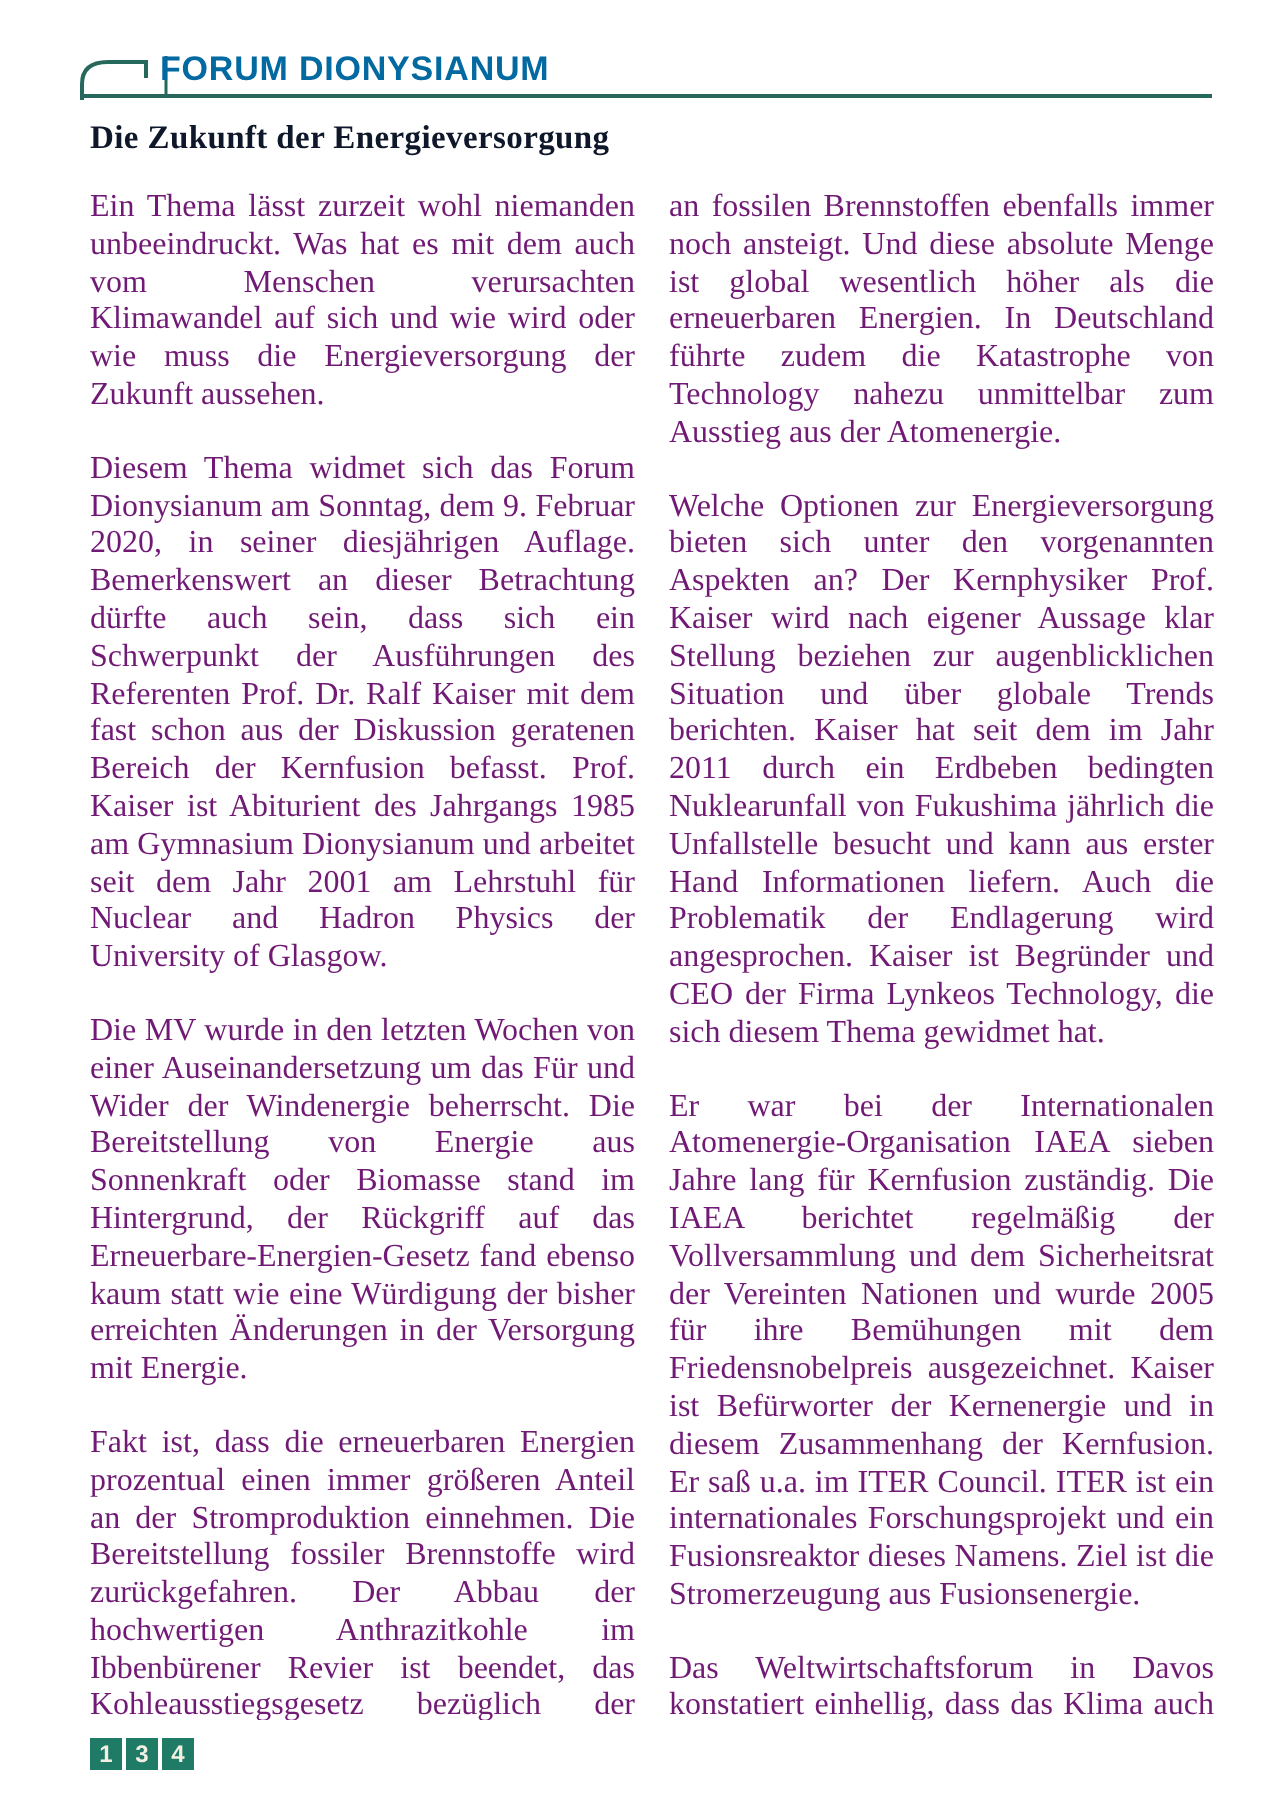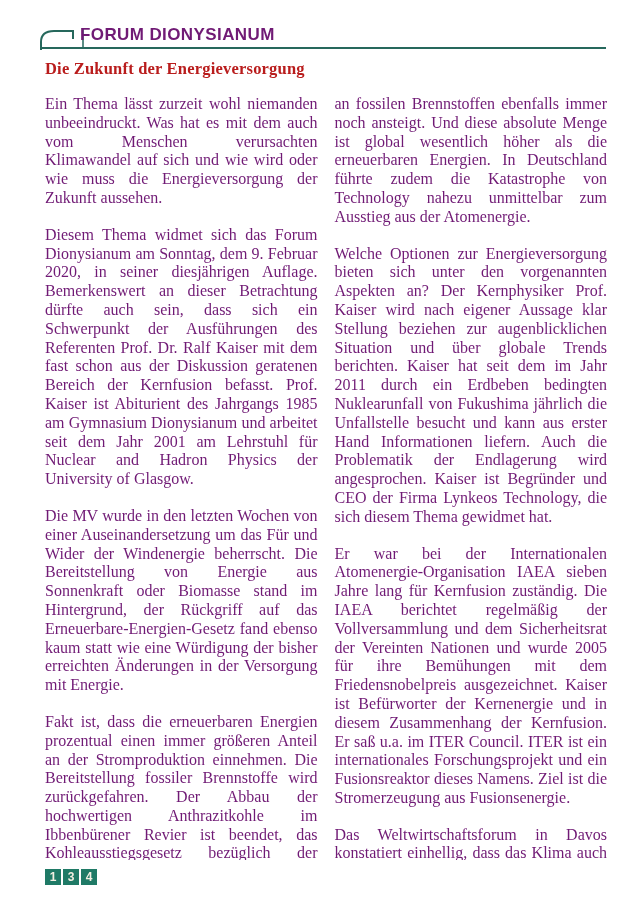--- a/index.html
+++ b/index.html
@@ -10,30 +10,30 @@
     overflow:hidden;
     font-family:"Liberation Serif", serif;
   }
   
   .masthead{position:absolute;left:40px;top:24px;height:26px;}
   .tab-icon{position:absolute;left:0;top:3px;}
   .masthead-title{
     position:absolute;left:40px;top:1px;
     font-family:"Liberation Sans", sans-serif;
     font-weight:bold;font-size:17px;letter-spacing:.4px;
-    color:#701a75;white-space:nowrap;
+    color:#0369a1;white-space:nowrap;
   }
   .rule{
     position:absolute;left:40px;right:31px;top:47px;
     height:0;border-top:2px solid #26685c;
   }
   
   .article-title{
     position:absolute;left:45px;top:59px;margin:0;
-    font-size:16.5px;font-weight:bold;color:#b91c1c;
+    font-size:16.5px;font-weight:bold;color:#0f172a;
     letter-spacing:.2px;
   }
   .cols{
     position:absolute;left:45px;right:30px;top:95px;bottom:45px;
     display:flex;gap:17px;overflow:hidden;
   }
   .col{flex:1 1 0;min-width:0;}
   .col p{
     margin:0 0 18px 0;
     font-size:16px;line-height:18.8px;

